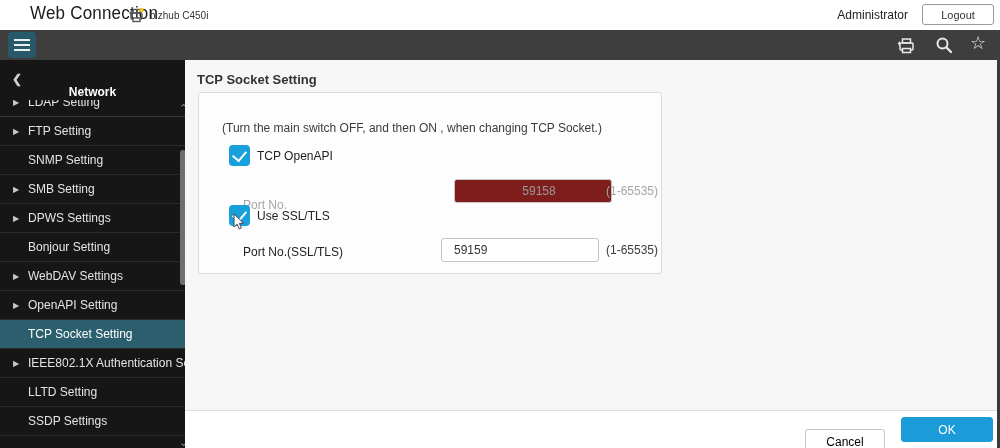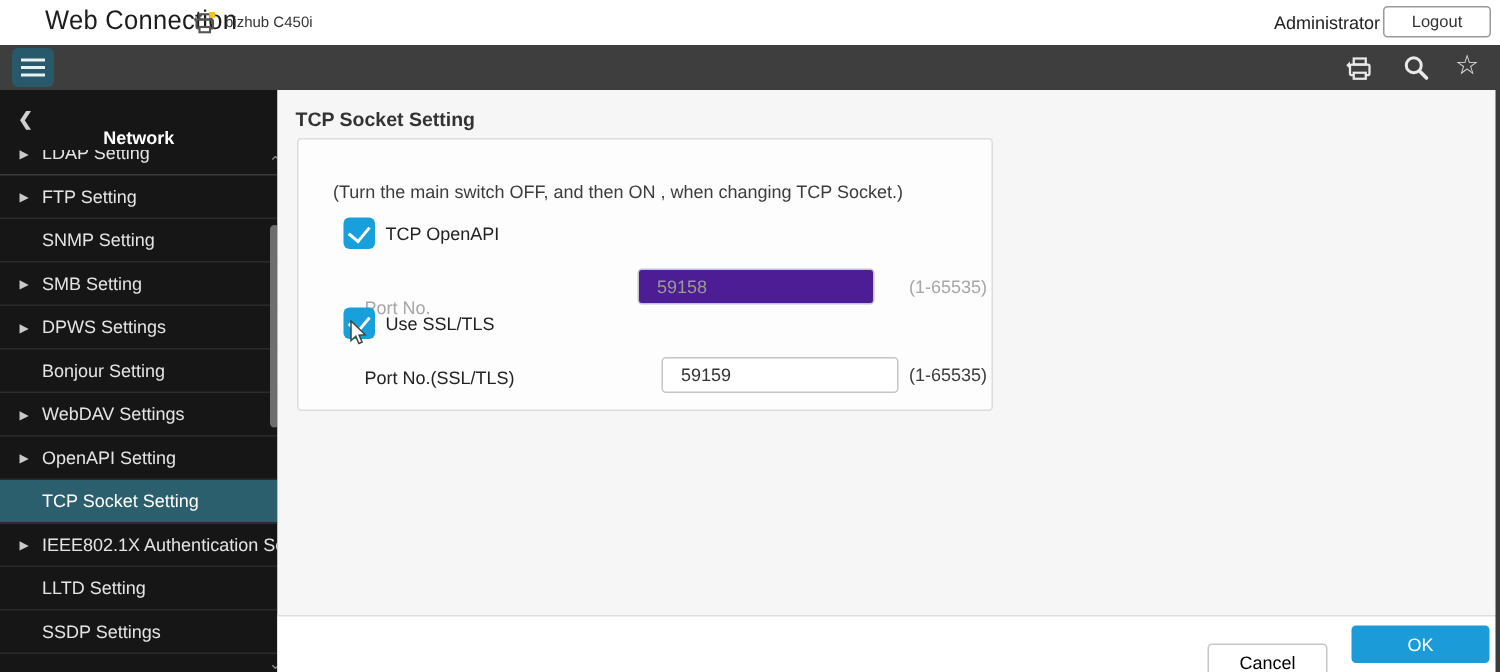--- a/index.html
+++ b/index.html
@@ -5,21 +5,21 @@
   * { margin:0; padding:0; box-sizing:border-box; }
   html,body { width:1000px; height:448px; overflow:hidden; }
   body { font-family:"Liberation Sans", sans-serif; position:relative; background:#fff; }
   .abs { position:absolute; }
 
   
   #top-header { left:0; top:0; width:1000px; height:30px; background:#ffffff; }
   #logo { left:30px; top:4px; font-size:17px; color:#1c1c1c; letter-spacing:0.2px; font-weight:500; transform:scaleY(1.05); }
   #device { left:128px; top:7px; display:flex; align-items:center; gap:5px; }
   #device-name { font-size:10px; color:#333; }
-  #header-right { right:6px; top:4px; display:flex; align-items:center; gap:2px; }
+  #header-right { right:6px; top:4px; display:flex; align-items:center; gap:14px; }
   #admin-label { font-size:12px; color:#222; }
   #logout-btn { width:72px; height:21px; background:#fff; border:1px solid #9a9a9a; border-radius:3px; font-size:11px; color:#333; display:flex; align-items:center; justify-content:center; cursor:pointer; }
 
   
   #toolbar { left:0; top:30px; width:1000px; height:30px; background:#3e3e3e; }
   #menu-btn { left:8px; top:2px; width:28px; height:26px; background:#27596b; border-radius:4px; display:flex; flex-direction:column; justify-content:center; align-items:center; gap:3px; cursor:pointer; }
   #menu-btn .bar { width:16px; height:2px; background:#e8f0f2; }
   .tb-icon { top:36px; color:#e9e9e9; }
 
   
@@ -46,21 +46,21 @@
   .checkbox::after { content:""; position:absolute; left:6px; top:3px; width:7px; height:11px; border:solid #fff; border-width:0 2.5px 2.5px 0; transform:rotate(40deg); }
   #cb-tcp { left:30px; top:52px; }
   #cb-ssl { left:30px; top:112px; }
   .cb-label { font-size:12px; color:#222; }
   #cb-tcp-label { left:58px; top:56px; }
   #cb-ssl-label { left:58px; top:116px; }
   .row-label { font-size:12px; }
   #port-label { left:44px; top:93px; color:#a6a6a6;margin-top:12px; }
   #sslport-label { left:44px; top:152px; color:#222; }
   .port-input { position:absolute; width:158px; height:24px; border:1px solid #c6c6c6; border-radius:3px; font-size:12px; padding-left:12px; font-family:"Liberation Sans", sans-serif; }
-  #port-input { left:226px; top:86px; background:#4c1d95; color:#9a9a9a; }
+  #port-input { left:255px; top:86px; background:#7f1d1d; color:#9a9a9a;text-align:center; }
   #sslport-input { left:242px; top:145px; background:#ffffff; color:#333; }
   .range-hint { font-size:12px; }
   #port-range { left:407px; top:91px; color:#a6a6a6; }
   #sslport-range { left:407px; top:150px; color:#3c3c3c; }
   #cursor { left:33px; top:120px; width:14px; height:18px; }
 
   
   #footer { left:185px; top:410px; width:815px; height:38px; background:#ffffff; border-top:1px solid #ddd; }
   #cancel-btn { left:620px; top:18px; width:80px; height:25px; background:#fff; border:1px solid #c6c6c6; border-radius:3px; font-size:12px; color:#000000; display:flex; align-items:center; justify-content:center; cursor:pointer; }
   #ok-btn { left:716px; top:6px; width:92px; height:25px; background:#1b9cd8; border:1px solid #1b9cd8; border-radius:3px; font-size:12px; color:#fff; display:flex; align-items:center; justify-content:center; cursor:pointer; }

